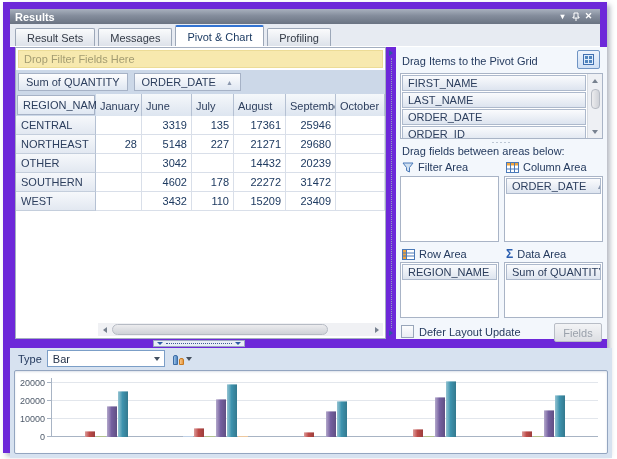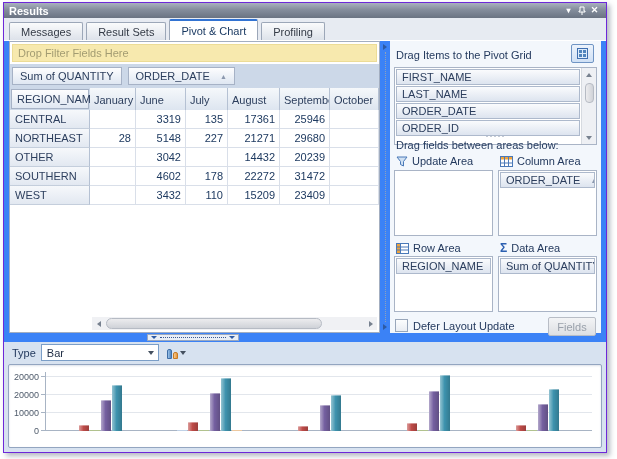--- a/index.html
+++ b/index.html
@@ -4,21 +4,21 @@
 <style>
   * { box-sizing: border-box; }
   html,body { margin:0; padding:0; }
   body {
     width:617px; height:459px; position:relative; overflow:hidden;
     background:#ffffff; font-family:"Liberation Sans", sans-serif;
     font-size:11px; color:#2c3e5d; -webkit-font-smoothing:antialiased;
   }
   .window {
     position:absolute; left:3px; top:2px; width:604px; height:451px;
-    border:1px solid #6d28d9; background:#3b82f6;
+    border:7px solid #6d28d9; background:#6d28d9;
     box-shadow:3px 3px 5px rgba(90,100,120,.45);
   }
   
   .titlebar {
     height:15px; display:flex; align-items:center; padding:0 5px;
     background:linear-gradient(#a9b1be,#848d9c 45%,#6a7382);
     color:#fff; font-weight:bold; font-size:11px;
   }
   .titlebar .spacer { flex:1; }
   .tb-icon { width:13px; height:12px; display:flex; align-items:center; justify-content:center;
@@ -103,21 +103,21 @@
   .tri-collapse { width:0;height:0;border-left:4px solid #2d5aa4;border-top:3px solid transparent;border-bottom:3px solid transparent; }
   
   .right-panel { position:absolute; left:381px; top:0; width:211px; height:292px; background:#f3f7fc; }
   .rp-title { position:absolute; left:6px; top:8px; color:#243a5e; }
   .layout-btn {
     position:absolute; right:7px; top:3px; width:23px; height:19px;
     border:1px solid #6f94c4; border-radius:2px;
     background:linear-gradient(#ecf3fc,#cfe0f5); display:flex; align-items:center; justify-content:center;
   }
   .field-list {
-    position:absolute; left:4px; top:26px; width:203px; height:78px;
+    position:absolute; left:4px; top:26px; width:203px; height:66px;
     border:1px solid #a9b4c6; background:#fff; overflow:hidden; padding:1px 16px 0 1px;
   }
   .field-item, .area-item {
     height:16px; margin-bottom:1px; background:linear-gradient(#fafbfd,#dde4ef);
     border:1px solid #adb9cc; display:flex; align-items:center;
     justify-content:space-between; padding:0 5px; color:#2c3e5d; white-space:nowrap; overflow:hidden;
   }
   .fl-scroll {
     position:absolute; right:0; top:0; width:15px; height:100%;
     background:#eef0f4; border-left:1px solid #d6dae0;
@@ -196,24 +196,24 @@
     <span class="tb-icon">
       <svg width="8" height="10" viewBox="0 0 8 10">
         <path d="M2 1 h4 v4 h1 v1 H1 v-1 h1 z M4 6 v3" stroke="#ffffff" stroke-width="1" fill="none"></path>
       </svg>
     </span>
     <span class="tb-icon tb-close">✕</span>
   </div>
 
   <div class="tabstrip">
       <div class="tab">
+        <span>Result Sets</span>
+      </div>
+      <div class="tab">
         <span>Messages</span>
-      </div>
-      <div class="tab">
-        <span>Result Sets</span>
       </div>
       <div class="tab active">
         <span>Pivot &amp; Chart</span>
       </div>
       <div class="tab">
         <span>Profiling</span>
       </div>
     </div>
 
   <div class="main">
@@ -335,21 +335,21 @@
           <div class="field-item">ORDER_DATE</div>
           <div class="field-item">ORDER_ID</div>
         </div>
       <div class="grip-dots">·····</div>
       <div class="drag-hint">Drag fields between areas below:</div>
 
       <div class="area-label" style="left:6px; top:114px;">
         <svg width="12" height="11" viewBox="0 0 12 11">
           <path d="M1 1 h10 L7.5 5.5 V10 l-3 -1.5 V5.5 z" fill="#cfe0f2" stroke="#4a79b8"></path>
         </svg>
-        <span>Update Area</span>
+        <span>Filter Area</span>
       </div>
       <div class="area-label" style="left:110px; top:114px;">
         <svg width="13" height="11" viewBox="0 0 13 11">
           <rect x="0.5" y="0.5" width="12" height="10" fill="#fff" stroke="#4a79b8"></rect>
           <rect x="1" y="1" width="11" height="2.5" fill="#f0a43c"></rect>
           <line x1="4.5" y1="1" x2="4.5" y2="10" stroke="#4a79b8"></line>
           <line x1="8.5" y1="1" x2="8.5" y2="10" stroke="#4a79b8"></line>
           <line x1="1" y1="7" x2="12" y2="7" stroke="#4a79b8"></line>
         </svg>
         <span>Column Area</span>

